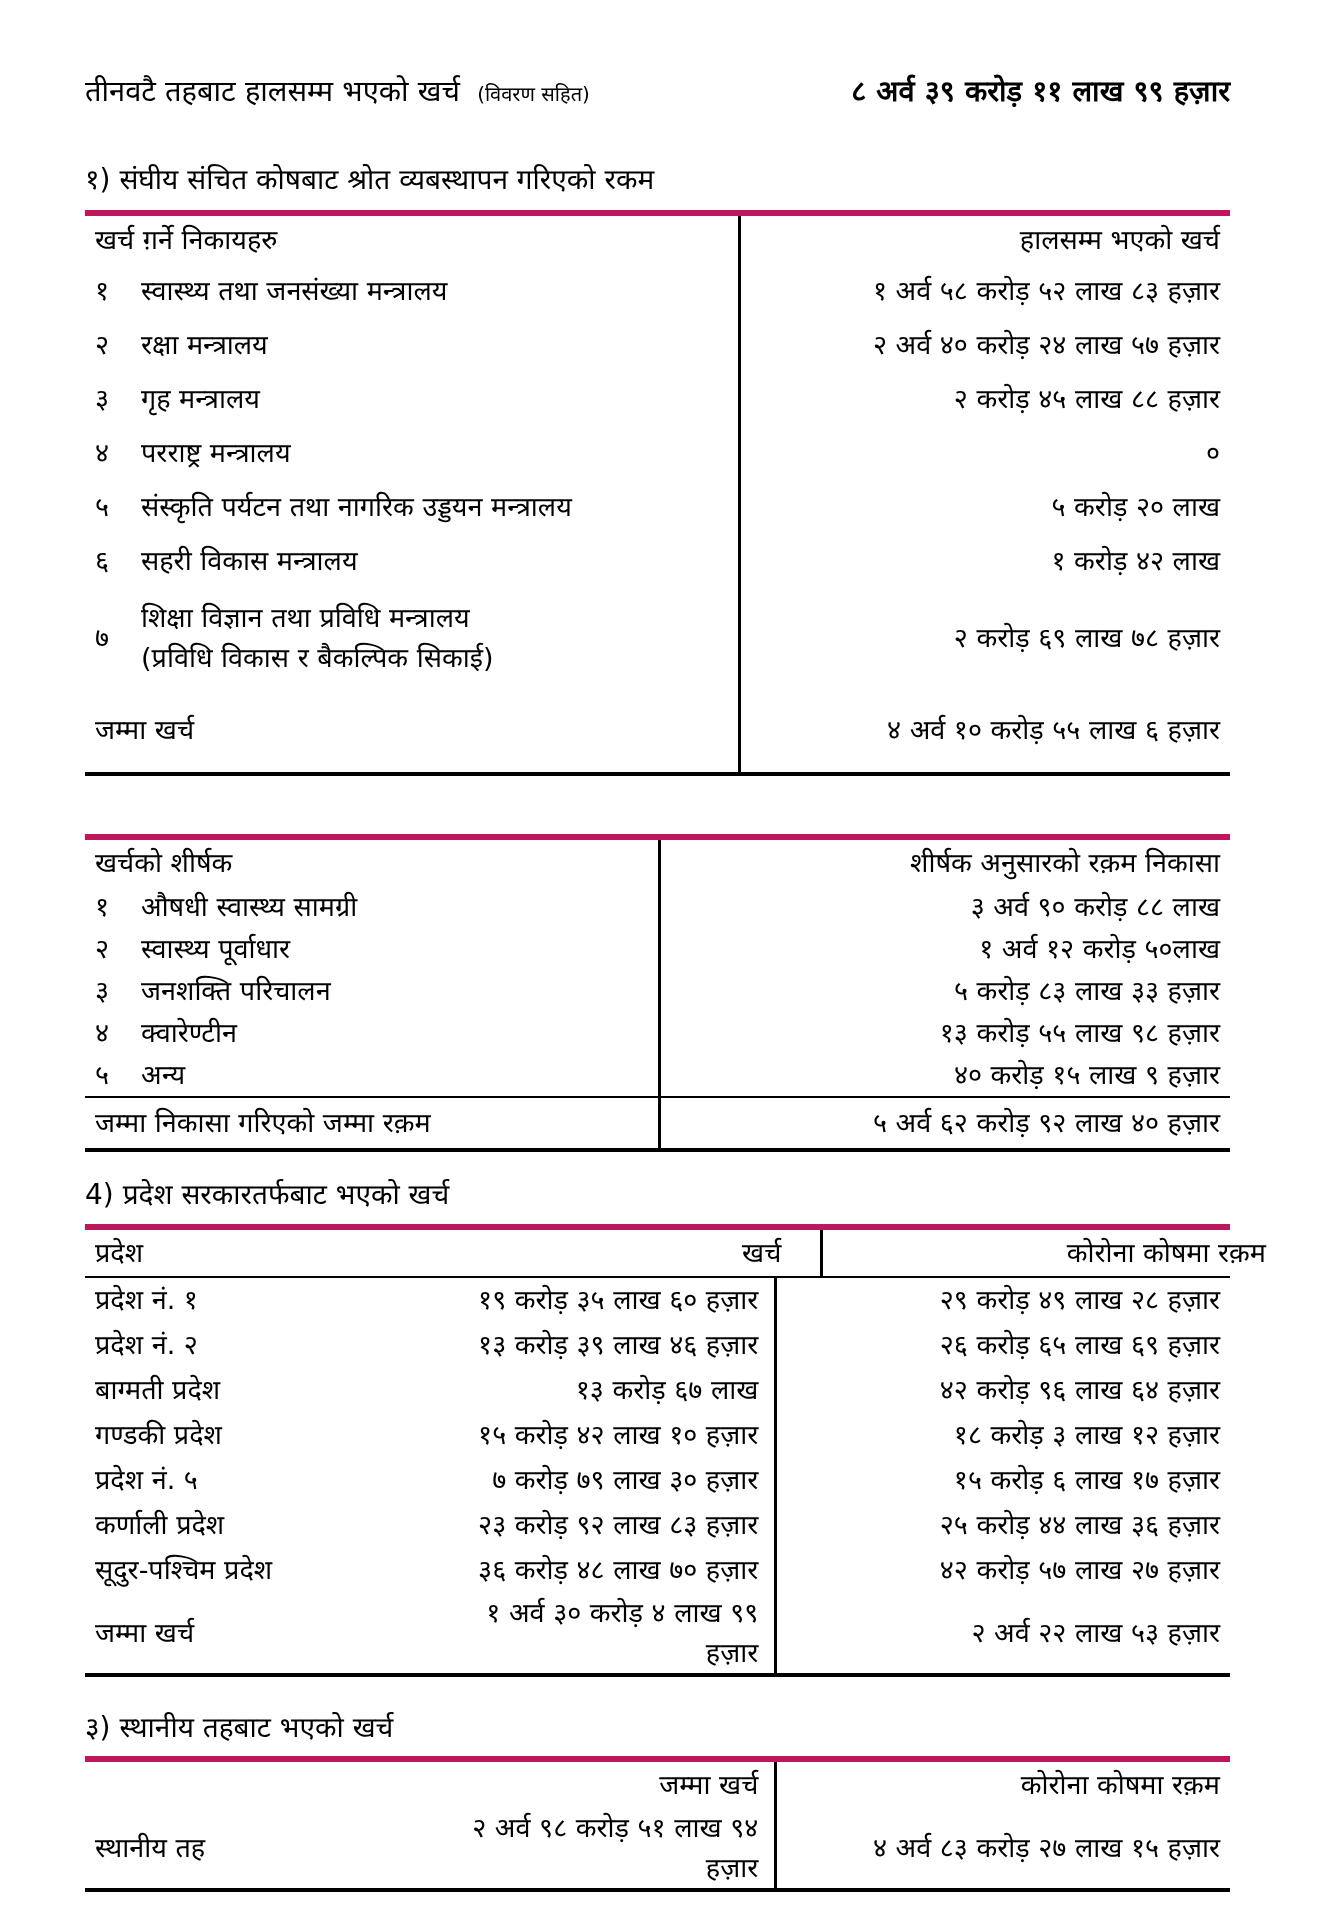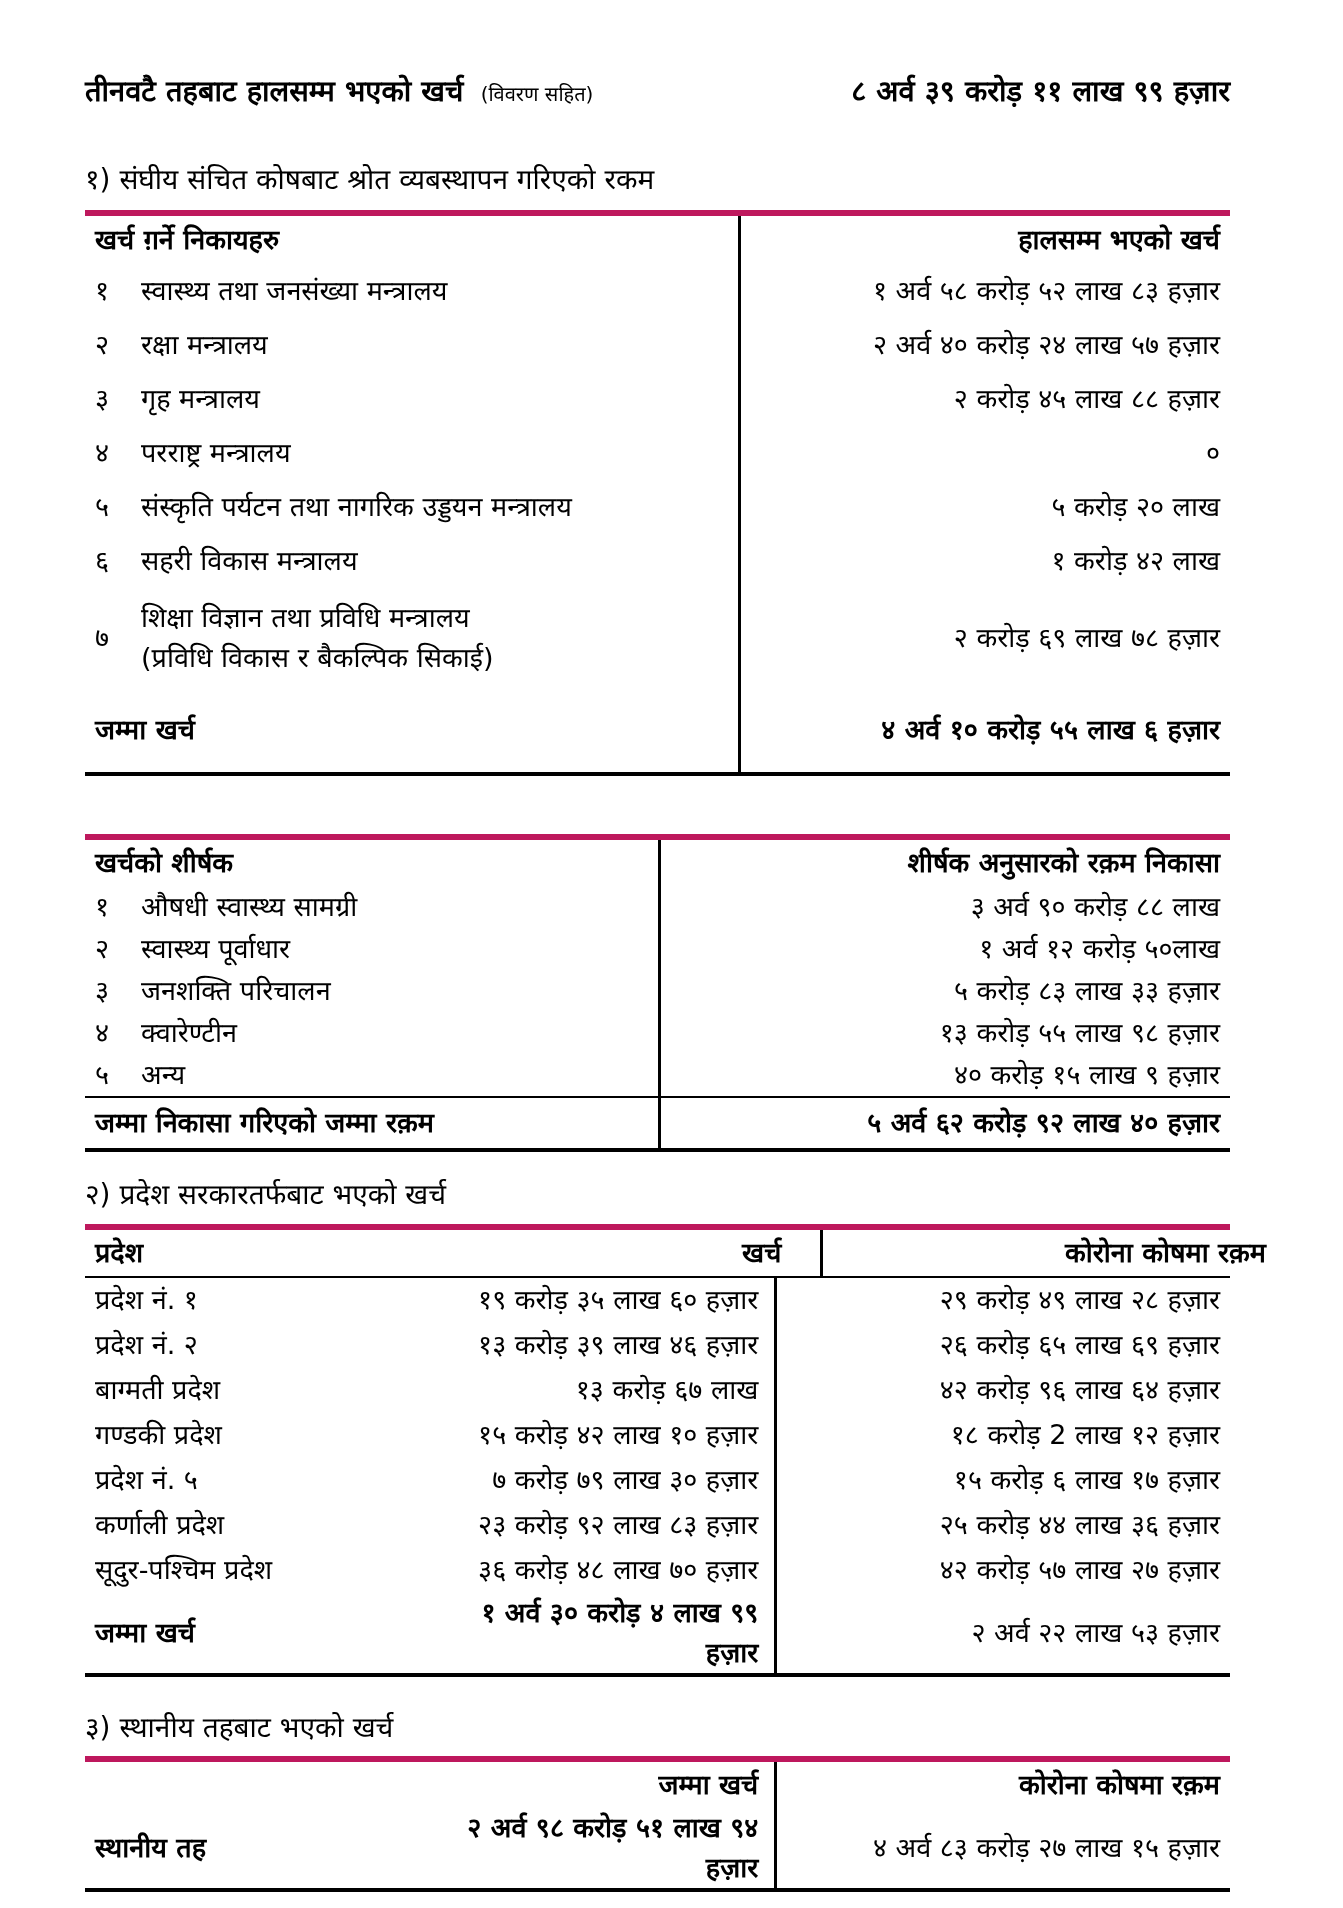--- a/index.html
+++ b/index.html
@@ -6,21 +6,21 @@
   html, body { margin: 0; padding: 0; }
   body {
     width: 1343px; height: 1908px;
     background: #ffffff; color: #000;
     overflow: hidden;
     font-family: "DejaVu Sans", "Liberation Sans", sans-serif;
     font-size: 27px; line-height: 1.48;
   }
   .page { width: 1343px; height: 1908px; padding: 70px 113px 0 85px; }
 
-  .b { font-weight: 700; }
+  .b { font-weight: 400; }
 
   .doc-header { display: flex; justify-content: space-between; align-items: baseline; margin-bottom: 46px; }
   .doc-title { font-size: 29px; }
   .doc-title .suffix { font-weight: 400; font-size: 20px; margin-left: 8px; }
   .doc-total { font-weight: 700; font-size: 29px; white-space: nowrap; }
 
   .sec-heading { font-weight: 400; font-size: 28px; margin-bottom: 10px; }
 
   .tbl { border-top: 6px solid #be185d; border-bottom: 4px solid #000; width: 100%; }
   .row { display: grid; }
@@ -192,21 +192,21 @@
       </div>
       <div class="cr cell">४० करोड़ १५ लाख ९ हज़ार</div>
     </div>
 
     <div class="row tot">
       <div class="cl cell b">जम्मा निकासा गरिएको जम्मा रक़म</div>
       <div class="cr cell b">५ अर्व ६२ करोड़ ९२ लाख ४० हज़ार</div>
     </div>
   </div>
 
-  <div class="sec-heading mb8">२) प्रदेश  सरकारतर्फबाट भएको  खर्च</div>
+  <div class="sec-heading mb8">4) प्रदेश  सरकारतर्फबाट भएको  खर्च</div>
 
   <div class="tbl t3">
     <div class="row hdr">
       <div class="cl cell b">प्रदेश</div>
       <div class="cm cell b">खर्च</div>
       <div class="cr cell b">कोरोना कोषमा रक़म</div>
     </div>
 
     <div class="row r">
       <div class="cl cell">प्रदेश नं. १</div>
@@ -222,21 +222,21 @@
 
     <div class="row r">
       <div class="cl cell">बाग्मती प्रदेश</div>
       <div class="cm cell">१३ करोड़ ६७ लाख</div>
       <div class="cr cell">४२ करोड़ ९६ लाख ६४ हज़ार</div>
     </div>
 
     <div class="row r">
       <div class="cl cell">गण्डकी प्रदेश</div>
       <div class="cm cell">१५ करोड़ ४२ लाख १० हज़ार</div>
-      <div class="cr cell">१८ करोड़ 2 लाख १२ हज़ार</div>
+      <div class="cr cell">१८ करोड़ ३ लाख १२ हज़ार</div>
     </div>
 
     <div class="row r">
       <div class="cl cell">प्रदेश नं. ५</div>
       <div class="cm cell">७ करोड़ ७९ लाख ३० हज़ार</div>
       <div class="cr cell">१५ करोड़ ६ लाख १७ हज़ार</div>
     </div>
 
     <div class="row r">
       <div class="cl cell">कर्णाली प्रदेश</div>

